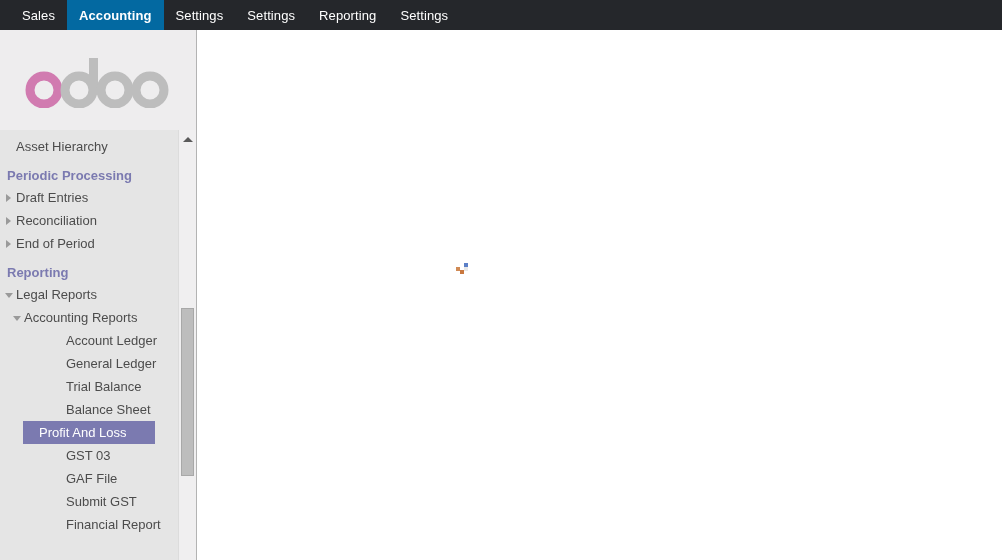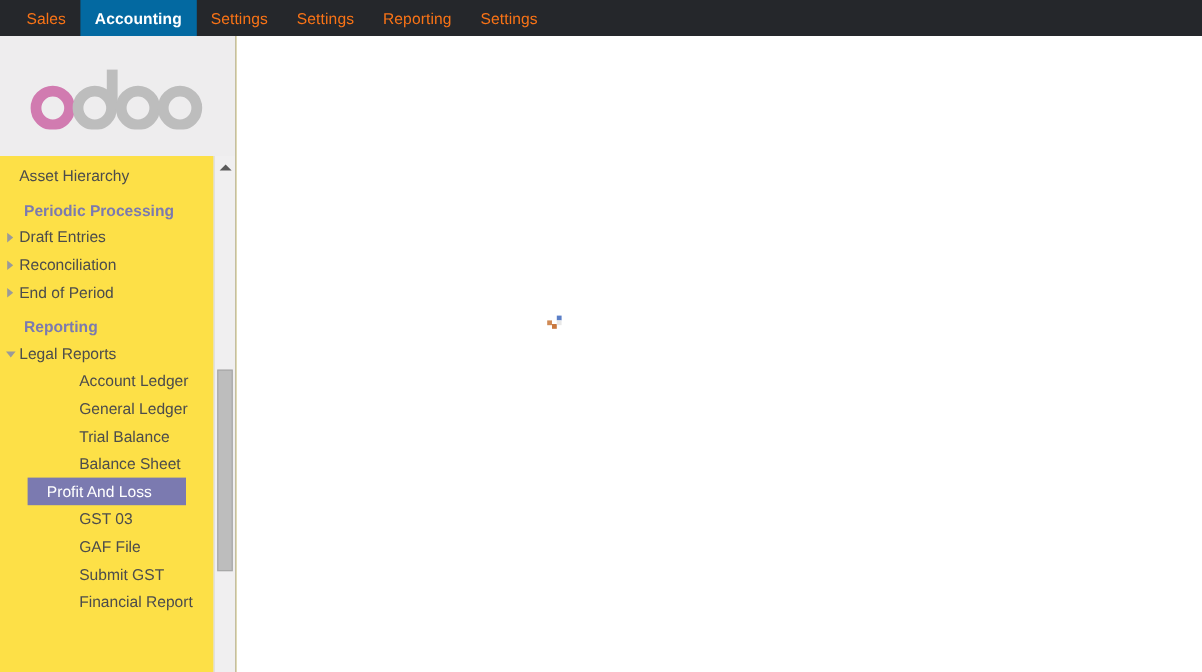--- a/index.html
+++ b/index.html
@@ -25,21 +25,21 @@
     display: flex;
     align-items: stretch;
     box-sizing: border-box;
     z-index: 20;
   }
   .top-tab {
     display: flex;
     align-items: center;
     padding: 0 12px;
     font-size: 13px;
-    color: #f97316;
+    color: #ffffff;
     cursor: pointer;
     white-space: nowrap;
     letter-spacing: 0.1px;
   }
   .top-tab:first-child { margin-left: 10px; }
   .top-tab.active {
     background: #0369a1;
     color: #ffffff;
     font-weight: bold;
   }
@@ -51,21 +51,21 @@
     width: 1002px;
     height: 530px;
   }
 
   
   #sidebar {
     position: absolute;
     top: 0; left: 0;
     width: 197px;
     height: 530px;
-    background: #fde047;
+    background: #e5e5e5;
     border-right: 1px solid #b3b3b3;
     box-sizing: border-box;
     overflow: hidden;
   }
 
   
   #logo-block {
     height: 100px;
     display: flex;
     align-items: center;
@@ -100,21 +100,21 @@
     cursor: pointer;
     box-sizing: border-box;
   }
   .mi-label { pointer-events: none; }
 
   
   .mi.section {
     color: #7b7ab0;
     font-weight: bold;
     cursor: default;
-    padding-left: 20px;
+    padding-left: 7px;
     height: 23px;
     line-height: 26px;
     margin-top: 5px;
   }
 
   
   .lvl0 { padding-left: 16px; }
   .lvl1 { padding-left: 16px; }
   .lvl2 { padding-left: 24px; }
   .lvl3 { padding-left: 66px; }
@@ -242,20 +242,21 @@
 
     <div id="menu-region">
       <div id="menu-list">
           <div class="mi lvl1"><span class="mi-label">Asset Hierarchy</span></div>
           <div class="mi lvl0 section"><span class="mi-label">Periodic Processing</span></div>
           <div class="mi lvl1"><span class="caret right"></span><span class="mi-label">Draft Entries</span></div>
           <div class="mi lvl1"><span class="caret right"></span><span class="mi-label">Reconciliation</span></div>
           <div class="mi lvl1"><span class="caret right"></span><span class="mi-label">End of Period</span></div>
           <div class="mi lvl0 section"><span class="mi-label">Reporting</span></div>
           <div class="mi lvl1"><span class="caret down"></span><span class="mi-label">Legal Reports</span></div>
+          <div class="mi lvl2"><span class="caret down"></span><span class="mi-label">Accounting Reports</span></div>
           <div class="mi lvl3"><span class="mi-label">Account Ledger</span></div>
           <div class="mi lvl3"><span class="mi-label">General Ledger</span></div>
           <div class="mi lvl3"><span class="mi-label">Trial Balance</span></div>
           <div class="mi lvl3"><span class="mi-label">Balance Sheet</span></div>
           <div class="mi lvl3 selected"><span class="mi-label">Profit And Loss</span></div>
           <div class="mi lvl3"><span class="mi-label">GST 03</span></div>
           <div class="mi lvl3"><span class="mi-label">GAF File</span></div>
           <div class="mi lvl3"><span class="mi-label">Submit GST</span></div>
           <div class="mi lvl3"><span class="mi-label">Financial Report</span></div>
         </div>

